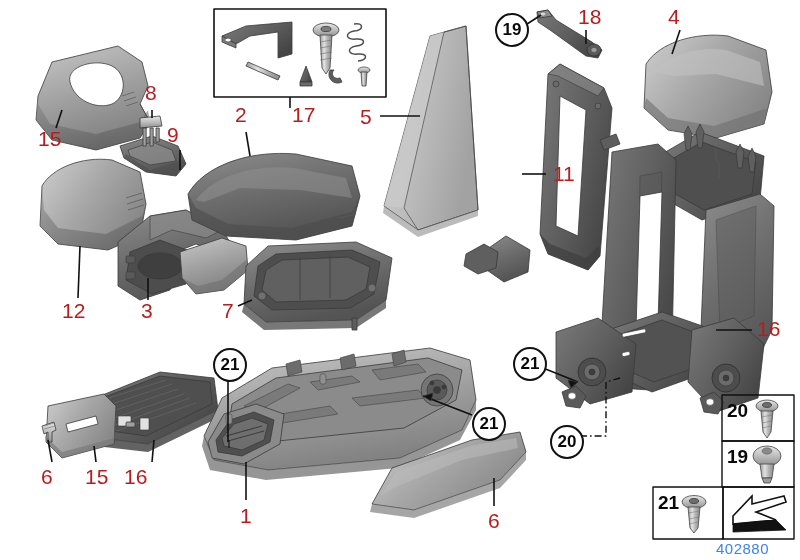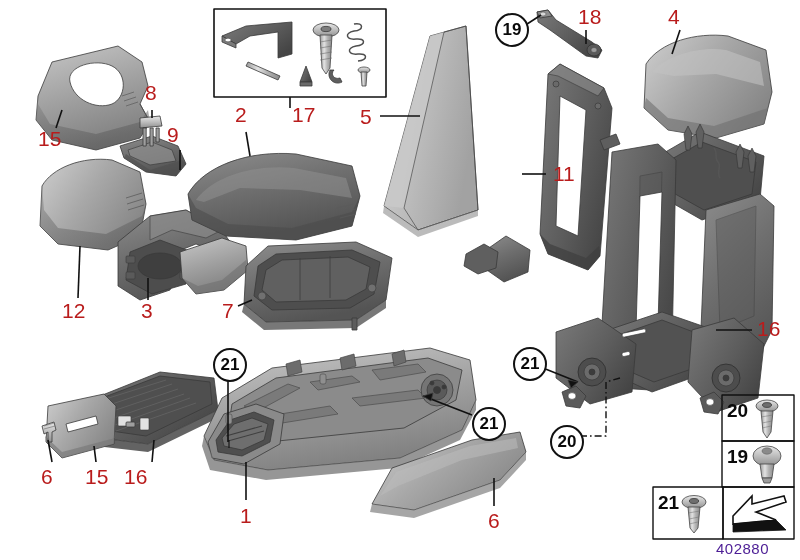--- a/index.html
+++ b/index.html
@@ -6,21 +6,21 @@
   body{width:800px;height:560px;overflow:hidden;
        font-family:"Liberation Sans","DejaVu Sans",sans-serif;}
   #stage{position:relative;width:800px;height:560px;background:#fff;}
   #svgroot{position:absolute;left:0;top:0;width:800px;height:560px;}
   .lbl{position:absolute;font-weight:normal;font-size:21px;color:#b91c1c;
        line-height:1;letter-spacing:0px;user-select:none;}
   .callout{position:absolute;width:30px;height:30px;border:2.2px solid #111;
            border-radius:50%;background:#fff;display:flex;align-items:center;
            justify-content:center;font-weight:bold;font-size:17px;color:#0a0a0a;}
   .legend-num{position:absolute;font-weight:bold;font-size:19px;color:#0a0a0a;}
-  .diagnum{position:absolute;font-size:15px;color:#4c1d95;letter-spacing:0.5px;}
+  .diagnum{position:absolute;font-size:15px;color:#3b82f6;letter-spacing:0.5px;}
 </style>
 </head>
 <body>
 
 <div id="stage">
 
   <svg id="svgroot" viewBox="0 0 800 560">
     <defs>
       <linearGradient id="gMid" x1="0" y1="0" x2="0.35" y2="1">
         <stop offset="0" stop-color="#c7c7c7"></stop>

